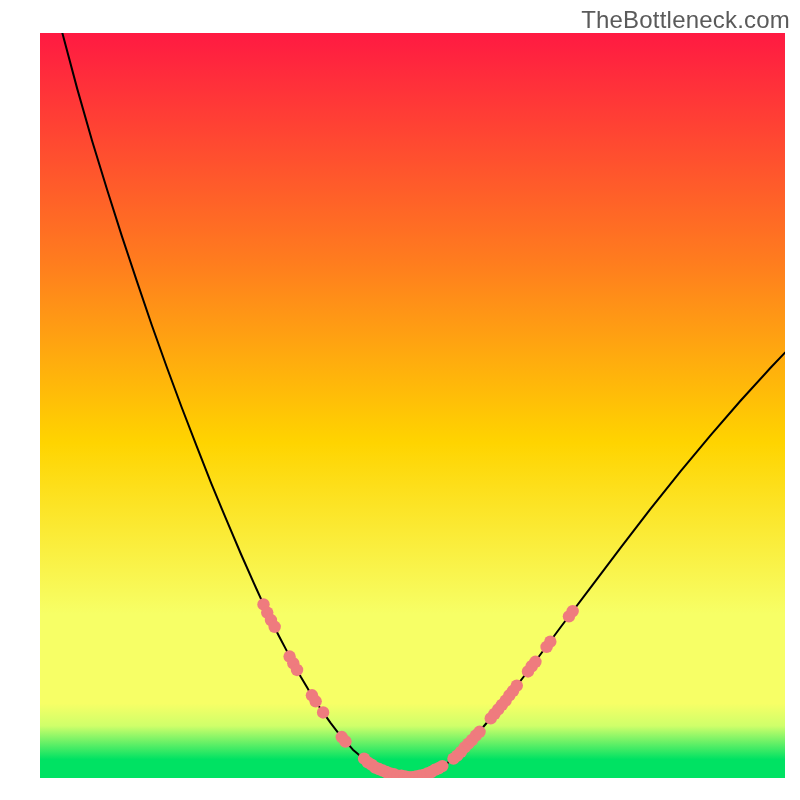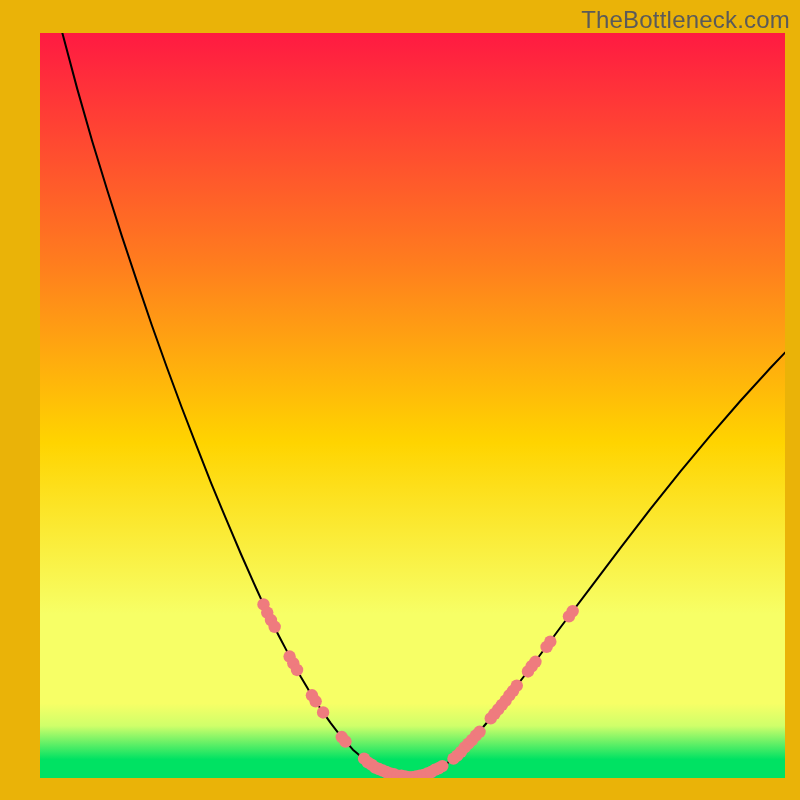--- a/index.html
+++ b/index.html
@@ -7,21 +7,21 @@
     padding: 0;
     width: 800px;
     height: 800px;
     background: #000;
     font-family: Arial, Helvetica, sans-serif;
     overflow: hidden;
   }
   .outer {
     width: 800px;
     height: 800px;
-    background: #eab308;
+    background: #ffffff;
     position: relative;
   }
   .watermark {
     position: absolute;
     top: 6px;
     right: 10px;
     z-index: 10;
     color: #5a5a5a;
     font-size: 24px;
     font-weight: 500;

